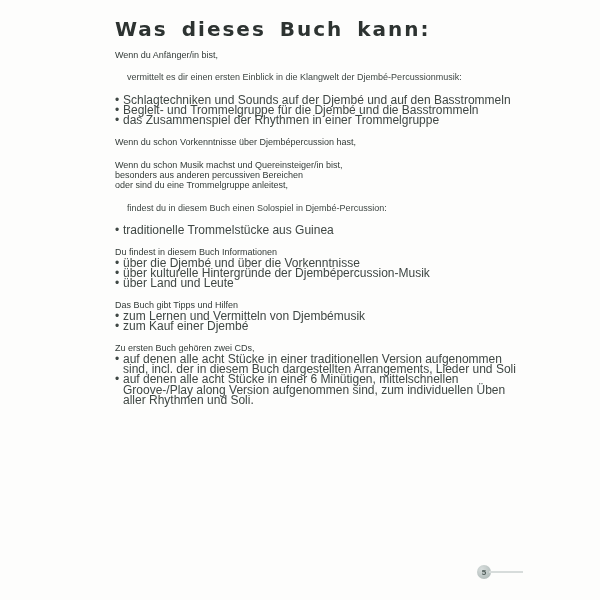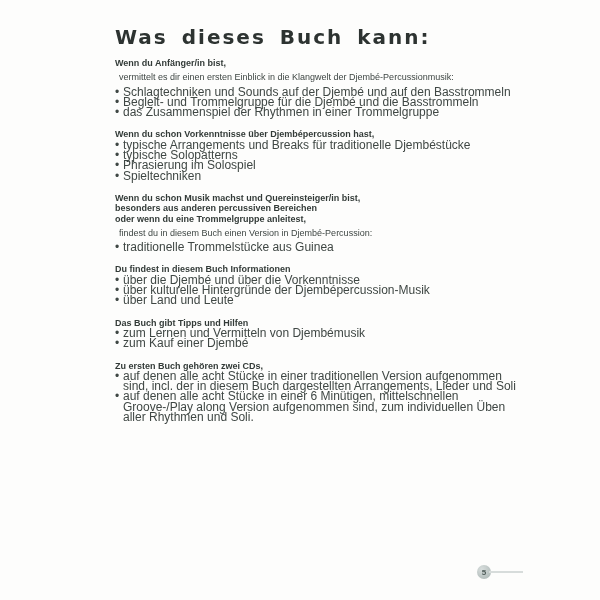--- a/index.html
+++ b/index.html
@@ -12,47 +12,47 @@
     width: 600px;
     height: 600px;
     background: #fdfdfc;
     font-family: "Liberation Sans", sans-serif;
     color: #3f4744;
     overflow: hidden;
   }
   .content {
     position: absolute;
     left: 115px;
-    top: 25px;
+    top: 17px;
     width: 410px;
   }
   .title {
     font-family: "DejaVu Sans", sans-serif;
     font-size: 20px;
     font-weight: bold;
     letter-spacing: 2px;
     word-spacing: 5px;
     color: #2d3331;
     margin: 0 0 9px 0;
     line-height: 24px;
   }
   section {
     margin: 0 0 12px 0;
   }
   .heading {
     font-size: 9px;
-    font-weight: bold;
+    font-weight: normal;
     color: #333b38;
     margin: 0;
     line-height: 10.3px;
     white-space: pre-line;
   }
   .intro {
     font-size: 9px;
-    margin: 4px;
+    margin: 12px;
     line-height: 10.3px;
   }
   ul.bullets {
     list-style: none;
     margin: 0;
     padding: 0;
     font-size: 12px;
     line-height: 10.3px;
   }
   ul.bullets li {
@@ -102,33 +102,27 @@
       <p class="intro">vermittelt es dir einen ersten Einblick in die Klangwelt der Djembé-Percussionmusik:</p>
       <ul class="bullets">
         <li>Schlagtechniken und Sounds auf der Djembé und auf den Basstrommeln</li>
         <li>Begleit- und Trommelgruppe für die Djembé und die Basstrommeln</li>
         <li>das Zusammenspiel der Rhythmen in einer Trommelgruppe</li>
       </ul>
     </section>
 
     <section>
       <h2 class="heading">Wenn du schon Vorkenntnisse über Djembépercussion hast,</h2>
-      <ul class="bullets">
-        <li>typische Arrangements und Breaks für traditionelle Djembéstücke</li>
-        <li>typische Solopatterns</li>
-        <li>Phrasierung im Solospiel</li>
-        <li>Spieltechniken</li>
-      </ul>
     </section>
 
     <section>
       <h2 class="heading">Wenn du schon Musik machst und Quereinsteiger/in bist,
 besonders aus anderen percussiven Bereichen
-oder wenn du eine Trommelgruppe anleitest,</h2>
-      <p class="intro">findest du in diesem Buch einen Version in Djembé-Percussion:</p>
+oder sind du eine Trommelgruppe anleitest,</h2>
+      <p class="intro">findest du in diesem Buch einen Solospiel in Djembé-Percussion:</p>
       <ul class="bullets">
         <li>traditionelle Trommelstücke aus Guinea</li>
       </ul>
     </section>
 
     <section>
       <h2 class="heading">Du findest in diesem Buch Informationen</h2>
       <ul class="bullets">
         <li>über die Djembé und über die Vorkenntnisse</li>
         <li>über kulturelle Hintergründe der Djembépercussion-Musik</li>

